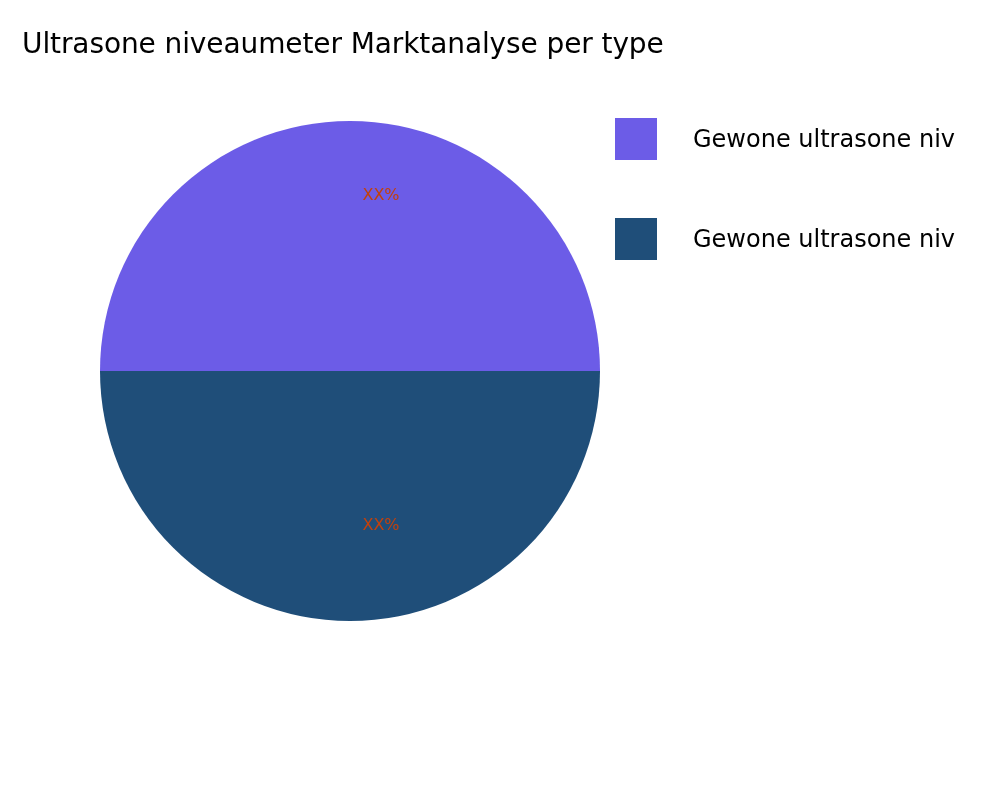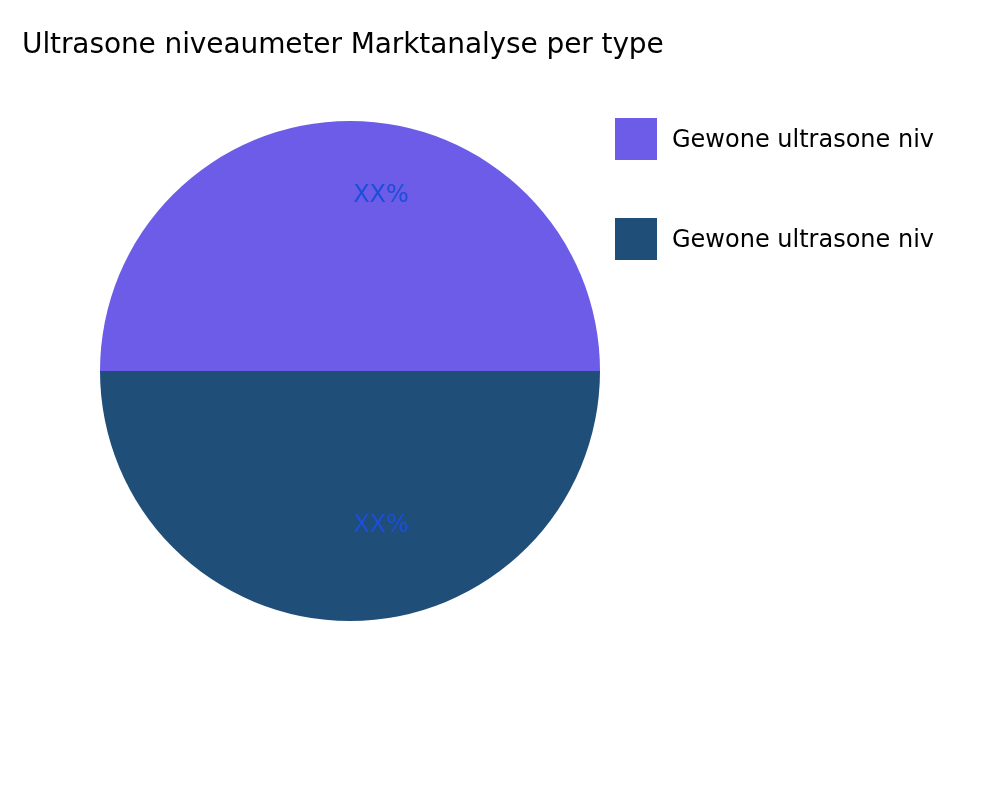--- a/index.html
+++ b/index.html
@@ -36,22 +36,22 @@
     width: 500px;
     height: 500px;
   }
   #pie-svg {
     display: block;
     width: 500px;
     height: 500px;
   }
   .slice-label {
     position: absolute;
-    font-size: 24px;
-    color: #1d4ed8;
+    font-size: 16px;
+    color: #c2410c;
     white-space: nowrap;
     transform: translate(-50%, -50%);
     pointer-events: none;
   }
   #slice-label-0 {
     left: 381px;
     top: 194px;
   }
   #slice-label-1 {
     left: 381px;
@@ -70,21 +70,21 @@
     height: 42px;
     margin-bottom: 58px;
     white-space: nowrap;
   }
   .legend-swatch {
     width: 42px;
     height: 42px;
     flex: 0 0 42px;
   }
   .legend-label {
-    margin-left: 15px;
+    margin-left: 36px;
     font-size: 24px;
     color: #000000;
     white-space: nowrap;
     overflow: hidden;
   }
   #watermark {
     position: absolute;
     left: 922px;
     top: 752px;
     font-family: Liberation Mono, monospace;

